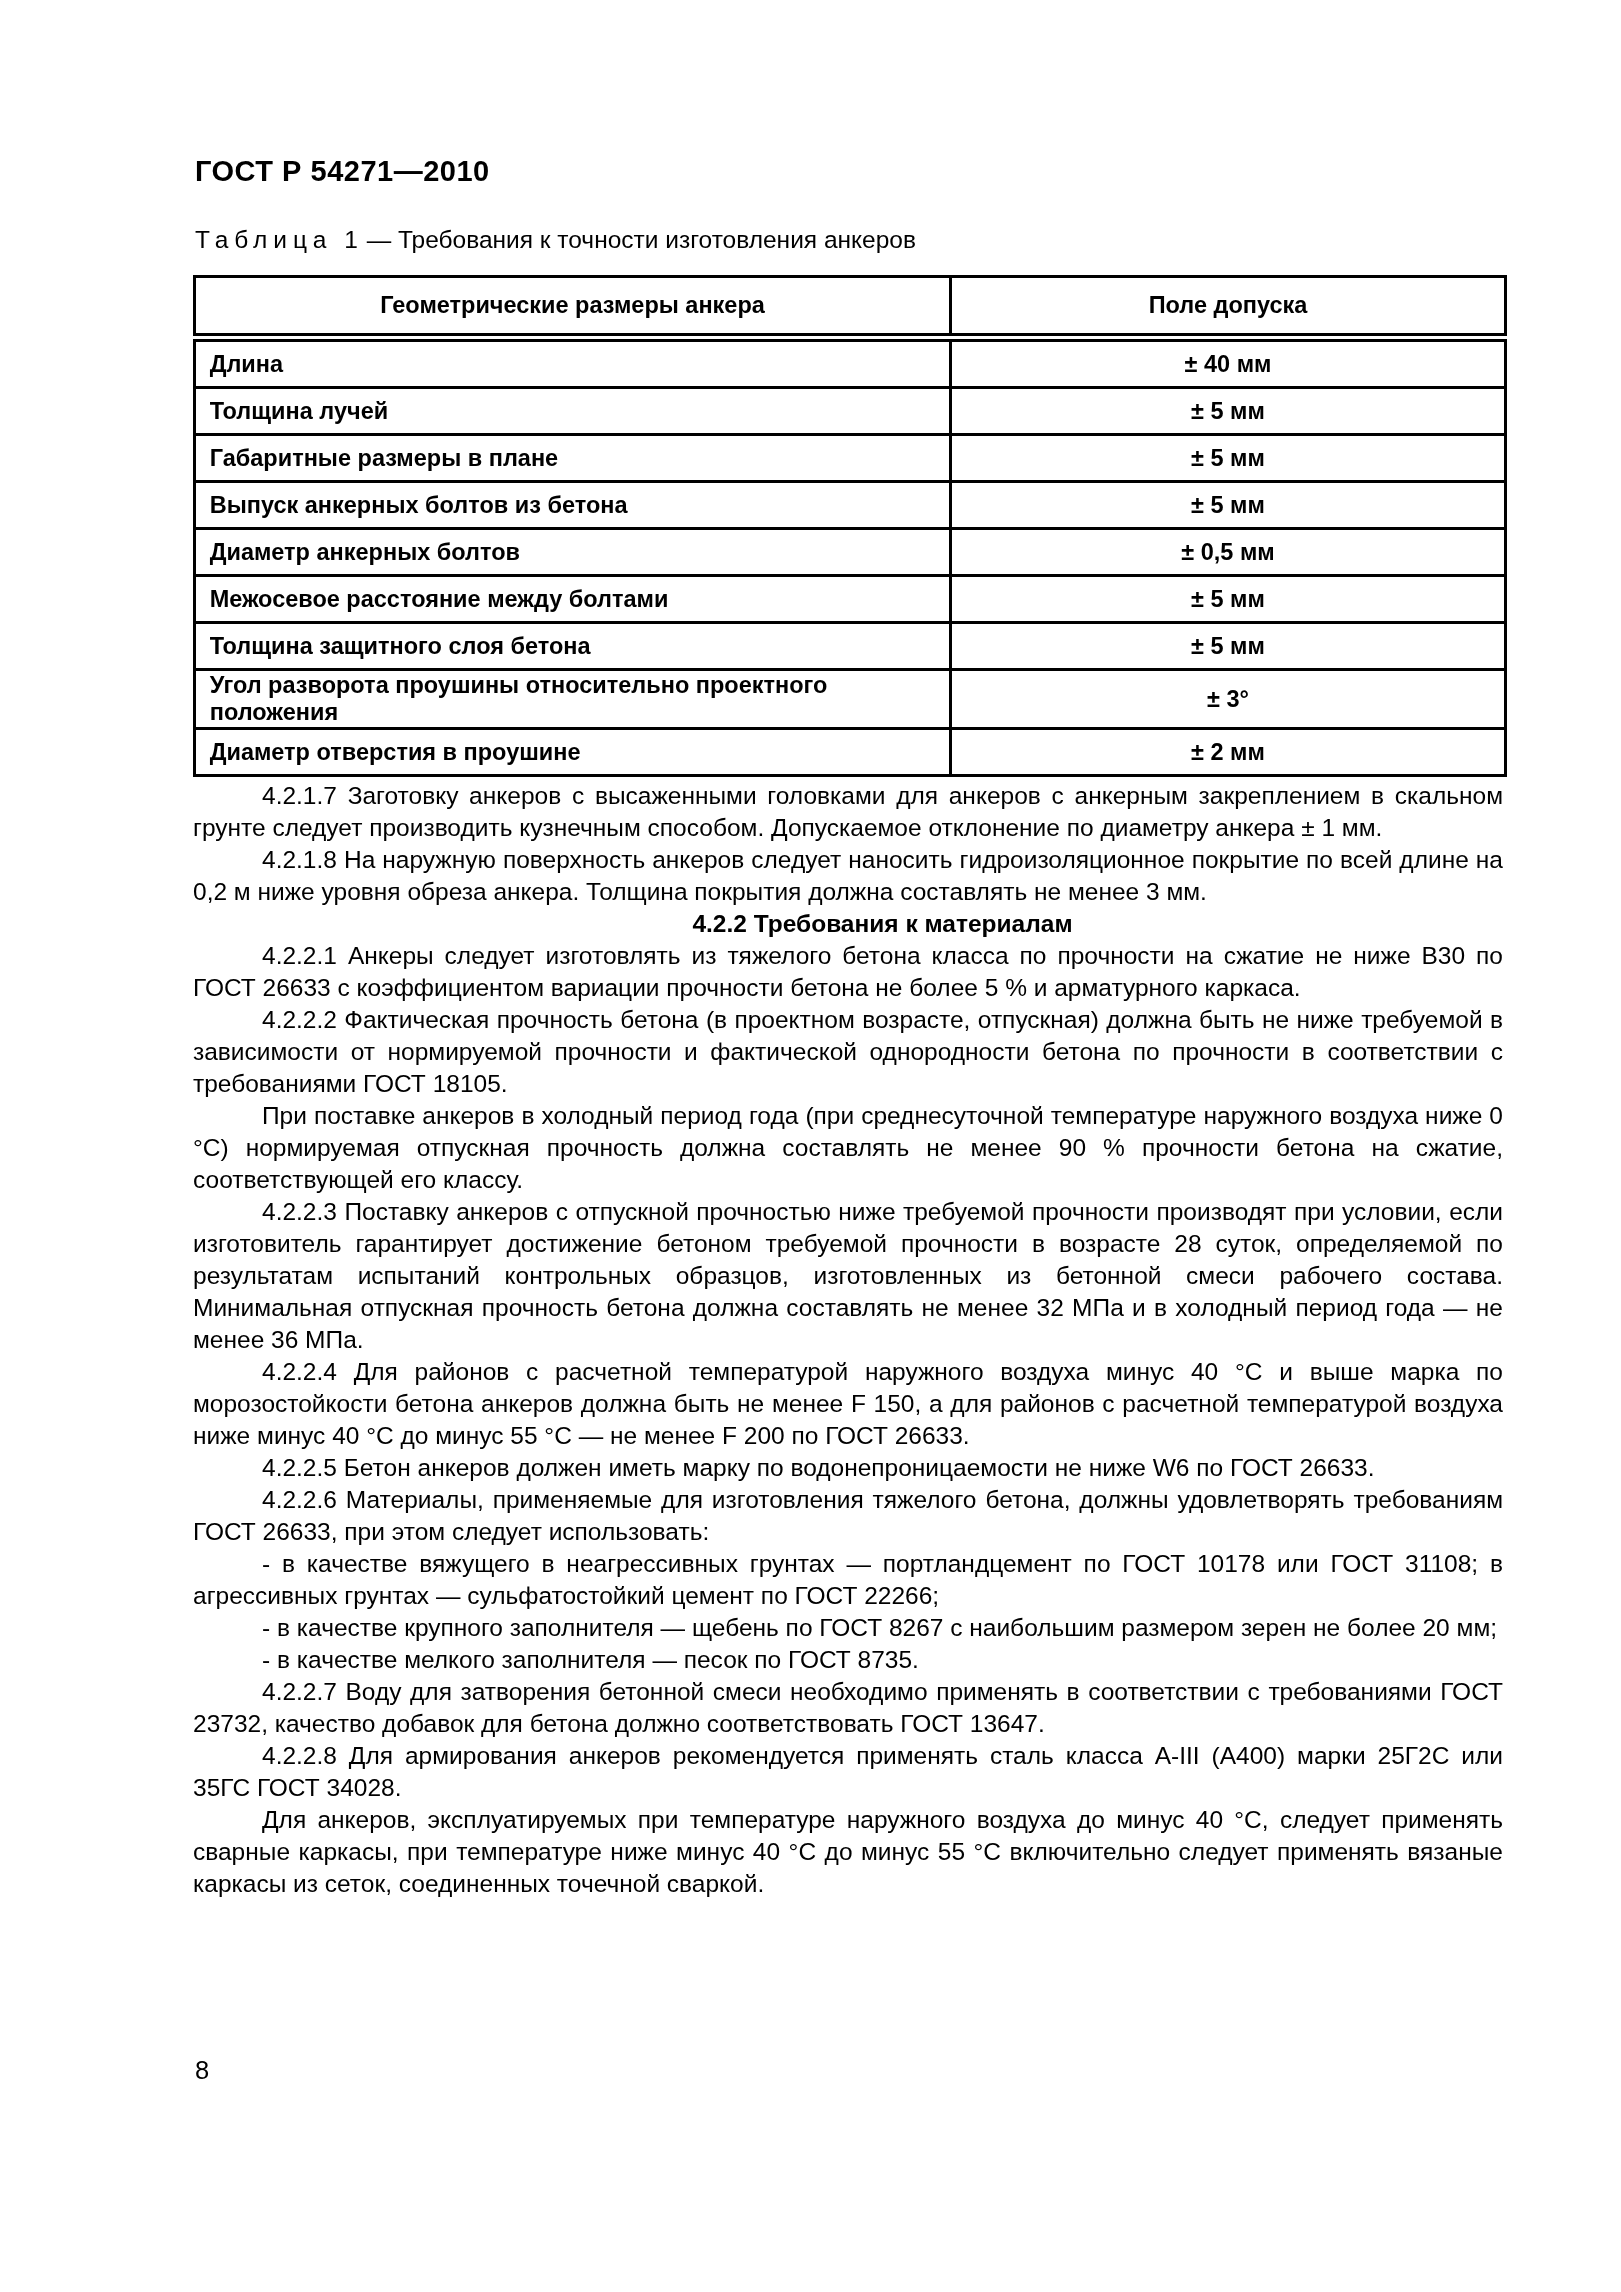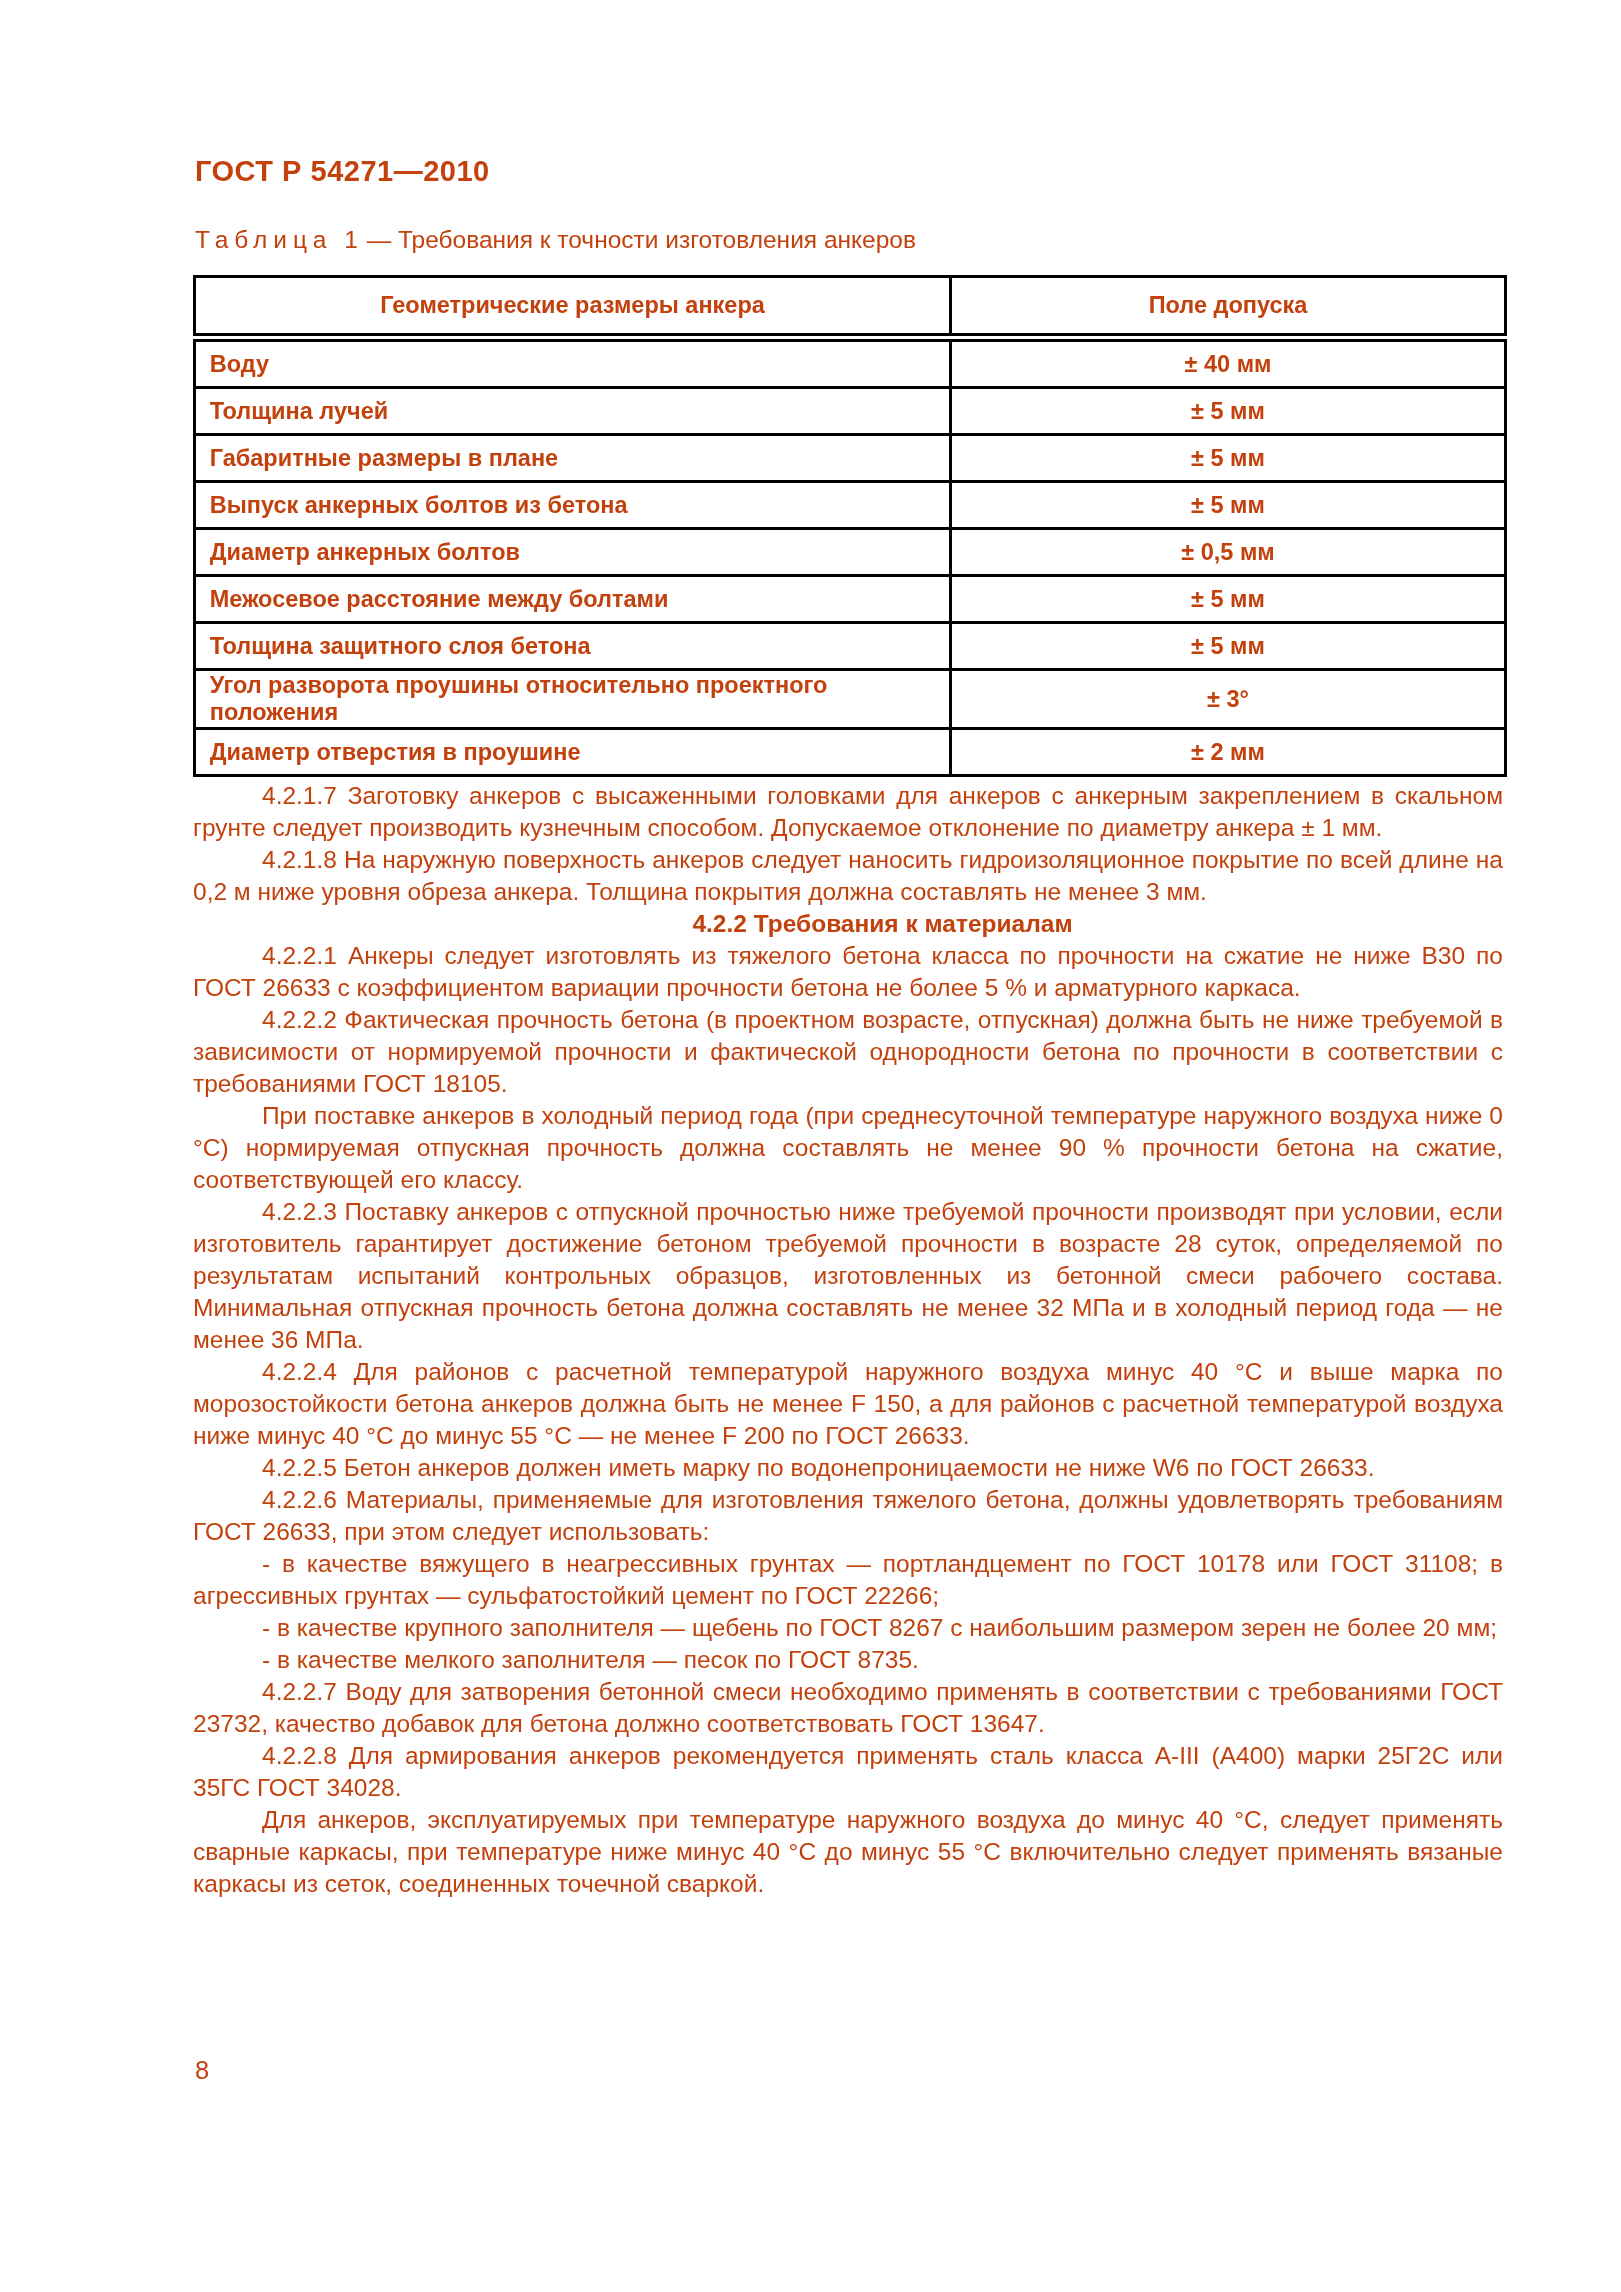--- a/index.html
+++ b/index.html
@@ -6,21 +6,21 @@
     margin: 0;
     padding: 0;
     background: #e8e8e8;
   }
   .page {
     position: relative;
     width: 1621px;
     height: 2293px;
     background: #ffffff;
     font-family: "Liberation Sans", sans-serif;
-    color: #c2410c;
+    color: #000000;
     overflow: hidden;
   }
   .standard-code {
     position: absolute;
     left: 195px;
     top: 155px;
     font-size: 29px;
     font-weight: bold;
     letter-spacing: 0.5px;
   }
@@ -115,21 +115,21 @@
         <col class="c2">
       </colgroup>
     <thead>
       <tr>
         <th>Геометрические размеры анкера</th>
         <th>Поле допуска</th>
       </tr>
     </thead>
     <tbody id="table-body">
         <tr>
-          <td class="label-cell">Воду</td>
+          <td class="label-cell">Длина</td>
           <td class="value-cell">± 40 мм</td>
         </tr>
         <tr>
           <td class="label-cell">Толщина лучей</td>
           <td class="value-cell">± 5 мм</td>
         </tr>
         <tr>
           <td class="label-cell">Габаритные размеры в плане</td>
           <td class="value-cell">± 5 мм</td>
         </tr>

